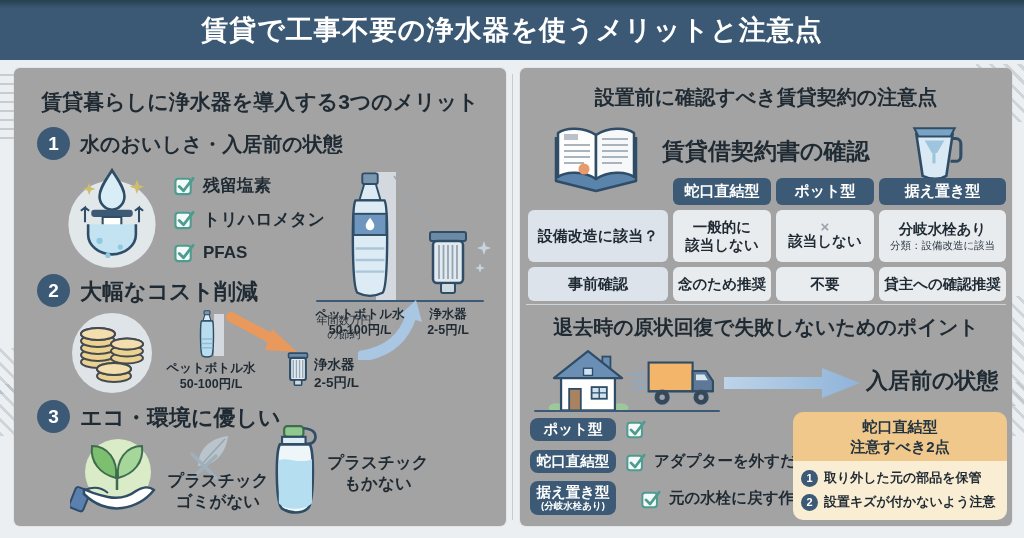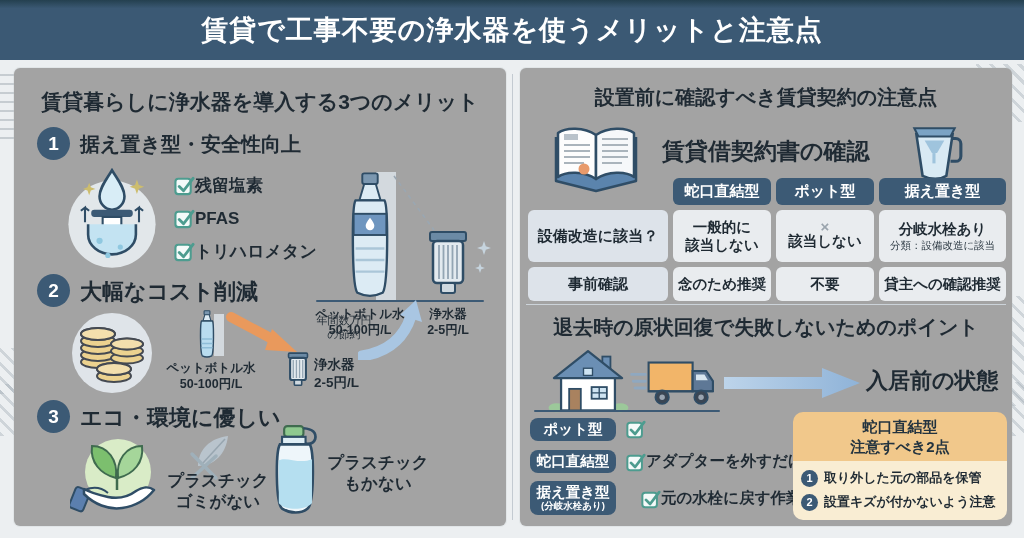--- a/index.html
+++ b/index.html
@@ -24,21 +24,21 @@
   #lpanel { left:14px; top:68px; width:492px; height:458px; }
   #rpanel { left:520px; top:68px; width:492px; height:458px; }
   #vdiv { left:512px; top:74px; width:1px; height:446px; background:#c3cad1; z-index:2; }
   #hdiv { left:6px; top:236px; width:480px; height:1px; background:#ccd3d9; }
 
   .sec-title { font-size:20px; font-weight:bold; text-align:center; width:100%; }
   .numcirc { width:33px; height:33px; border-radius:50%; background:#3c5a75; color:#fff;
              font-weight:bold; font-size:19px; display:flex; align-items:center; justify-content:center; }
   .mh { font-size:21px; font-weight:bold; }
 
-  .checkrow { display:flex; align-items:center; gap:0; margin-bottom:11px; }
+  .checkrow { display:flex; align-items:center; gap:8px; margin-bottom:11px; }
   .checkrow .lbl { font-size:17px; font-weight:bold; }
 
   .ill-label { font-size:12.5px; font-weight:bold; text-align:center; line-height:1.3; }
   .baseline { height:2px; background:#3c5a75; border-radius:1px; }
   .graybar { background:#d3d9de; }
 
   
   #ctable { left:8px; top:110px; width:476px; display:grid;
             grid-template-columns:140px 98px 98px 127px; grid-auto-rows:auto; gap:5px; }
   #ctable .hcell { background:#3c5a75; color:#fff; font-weight:bold; font-size:15px; text-align:center;
@@ -85,21 +85,21 @@
   <div class="abs" id="hdr">
     <div class="t">賃貸で工事不要の浄水器を使うメリットと注意点</div>
   </div>
 
   <div class="abs" id="vdiv"></div>
 
   <div class="abs panel" id="lpanel">
     <div class="abs sec-title" style="top:20px;font-size:21px;">賃貸暮らしに浄水器を導入する3つのメリット</div>
 
     <div class="abs numcirc" style="left:23px;top:59px;">1</div>
-    <div class="abs mh" style="left:66px;top:63px;font-size:20px;">据え置き型・安全性向上</div>
+    <div class="abs mh" style="left:66px;top:63px;font-size:20px;">水のおいしさ・入居前の状態</div>
 
     <svg class="abs" style="left:46px;top:96px;" width="104" height="108" viewBox="0 0 100 104">
       <circle cx="50" cy="58" r="42" fill="#e2e7ea"></circle>
       <path d="M50 6 C44 16 38 23 38 31 a12 13 0 0 0 24 0 C62 23 56 16 50 6 Z" fill="#d8edf6" stroke="#2f4d66" stroke-width="2.5"></path>
       <path d="M24 56 v-14 l-4 3 m4 -3 l4 3" fill="none" stroke="#2f4d66" stroke-width="2"></path>
       <path d="M76 56 v-14 l-4 3 m4 -3 l4 3" fill="none" stroke="#2f4d66" stroke-width="2"></path>
       <rect x="30" y="44" width="40" height="7" rx="3" fill="#3c5a75"></rect>
       <rect x="41" y="51" width="18" height="18" fill="#ffffff" stroke="#2f4d66" stroke-width="2"></rect>
       <path d="M44 69 L50 77 L56 69" fill="#ffffff" stroke="#2f4d66" stroke-width="2"></path>
       <path d="M27 58 L27 68 A23 19 0 0 0 73 68 L73 58" fill="#c3e3f2" stroke="#2f4d66" stroke-width="2.5"></path>
@@ -116,28 +116,28 @@
             <rect x="1.5" y="4" width="16" height="16" rx="3" fill="#f4faf9" stroke="#4d9c8f" stroke-width="2.2"></rect>
             <path d="M5.5 12 L10 16.5 L20 3.5" fill="none" stroke="#4d9c8f" stroke-width="3" stroke-linecap="round" stroke-linejoin="round"></path>
           </svg>
         <span class="lbl">残留塩素</span>
       </div>
       <div class="checkrow">
         <svg width="21" height="21" viewBox="0 0 22 22">
             <rect x="1.5" y="4" width="16" height="16" rx="3" fill="#f4faf9" stroke="#4d9c8f" stroke-width="2.2"></rect>
             <path d="M5.5 12 L10 16.5 L20 3.5" fill="none" stroke="#4d9c8f" stroke-width="3" stroke-linecap="round" stroke-linejoin="round"></path>
           </svg>
-        <span class="lbl">PFAS</span>
+        <span class="lbl">トリハロメタン</span>
       </div>
       <div class="checkrow">
         <svg width="21" height="21" viewBox="0 0 22 22">
             <rect x="1.5" y="4" width="16" height="16" rx="3" fill="#f4faf9" stroke="#4d9c8f" stroke-width="2.2"></rect>
             <path d="M5.5 12 L10 16.5 L20 3.5" fill="none" stroke="#4d9c8f" stroke-width="3" stroke-linecap="round" stroke-linejoin="round"></path>
           </svg>
-        <span class="lbl">トリハロメタン</span>
+        <span class="lbl">PFAS</span>
       </div>
     </div>
 
     <div class="abs graybar" style="left:362px;top:104px;width:20px;height:128px;"></div>
     <svg class="abs" style="left:330px;top:102px;" width="52" height="130" viewBox="0 0 54 132">
       <rect x="19" y="2" width="16" height="11" rx="2" fill="#7b97b0" stroke="#2f4d66" stroke-width="2"></rect>
       <path d="M21 13 L16 30 H38 L33 13 Z" fill="#dcebf4" stroke="#2f4d66" stroke-width="2"></path>
       <path d="M12 30 C8 36 8 120 14 126 C22 130 32 130 40 126 C46 120 46 36 42 30 Z" fill="#dcebf4" stroke="#2f4d66" stroke-width="2.5"></path>
       <rect x="10" y="44" width="34" height="22" fill="#6f96bf" stroke="#2f4d66" stroke-width="2"></rect>
       <path d="M27 48 c-3 4 -4.5 6 -4.5 8.5 a4.5 4.5 0 0 0 9 0 C31.5 54 30 52 27 48 Z" fill="#ffffff"></path>

